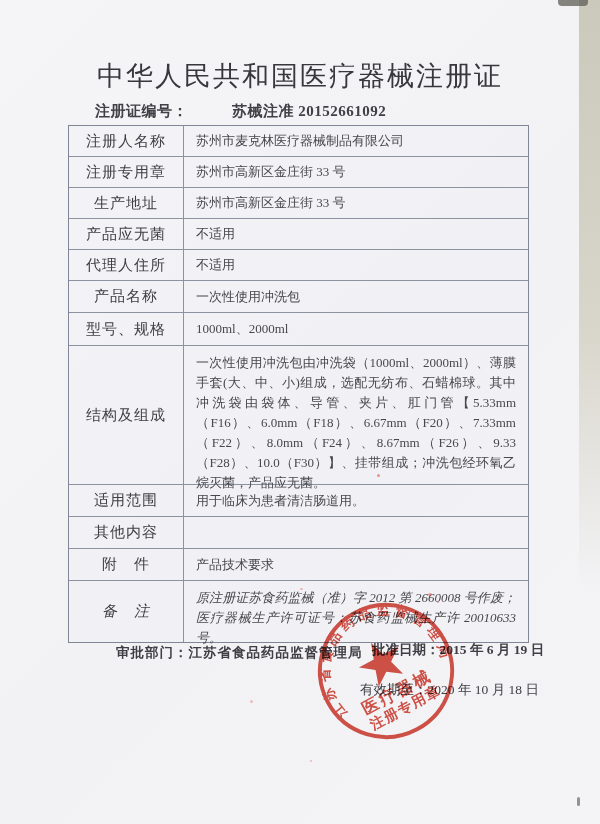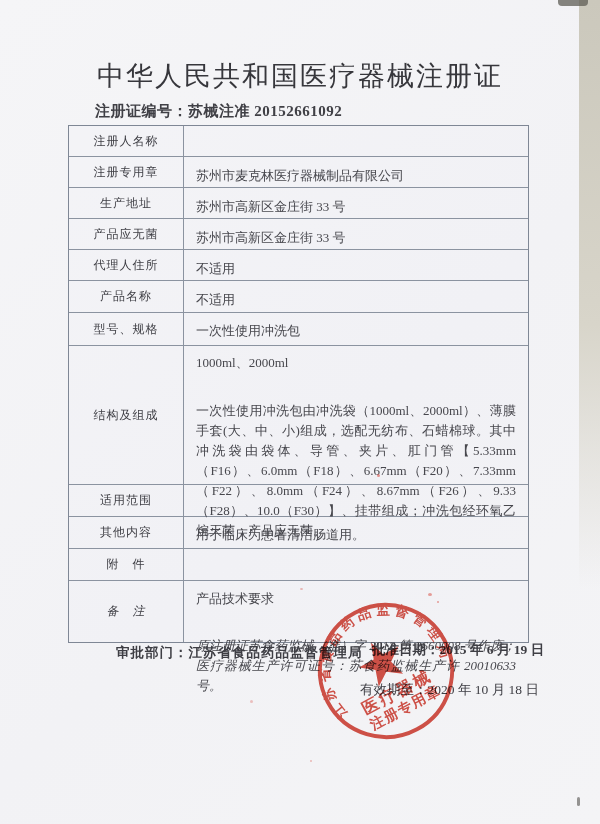--- a/index.html
+++ b/index.html
@@ -25,37 +25,37 @@
 
   .title {
     position:absolute; top:58px; left:0; width:100%;
     text-align:center; font-size:27px; font-weight:400;
     letter-spacing:2px; color:#37373c;
   }
   .regline {
     position:absolute; top:102px; left:95px;
     font-size:15px; font-weight:600; letter-spacing:.5px; color:#404046;
   }
-  .regline .num { font-weight:600; }
+  .regline .num { font-weight:600;margin-left:44px; }
 
   .cert-table {
     position:absolute; left:68px; top:125px; width:459px;
     border:1.5px solid #7f8795; background:rgba(240,241,246,.35);
   }
   .row { display:flex; border-top:1px solid #8b93a0; }
   .row:first-child { border-top:none; }
   .cell-label {
     width:114px; flex:0 0 114px;
     display:flex; align-items:center; justify-content:center;
-    font-size:12px; letter-spacing:1px; color:#3e3e44; font-weight:500;
+    font-size:15px; letter-spacing:1px; color:#3e3e44; font-weight:500;
     border-right:1px solid #8b93a0; text-align:left;
   }
   .cell-value {
     flex:1; display:flex; align-items:center;
-    padding:2px 12px; font-size:13px; color:#47474d; font-weight:500;margin-top:48px;
+    padding:2px 12px; font-size:13px; color:#47474d; font-weight:500;
   }
   .cell-value.multiline {
     display:block; padding-top:7px; padding-bottom:6px;
     line-height:20px; text-align:justify; font-weight:400;
   }
   .r-s  { height:30px; }
   .r-m  { height:31px; }
   .r-7  { height:32px; }
   .r-big{ height:138px; }
   .r-bz { height:61px;font-style:italic; }

